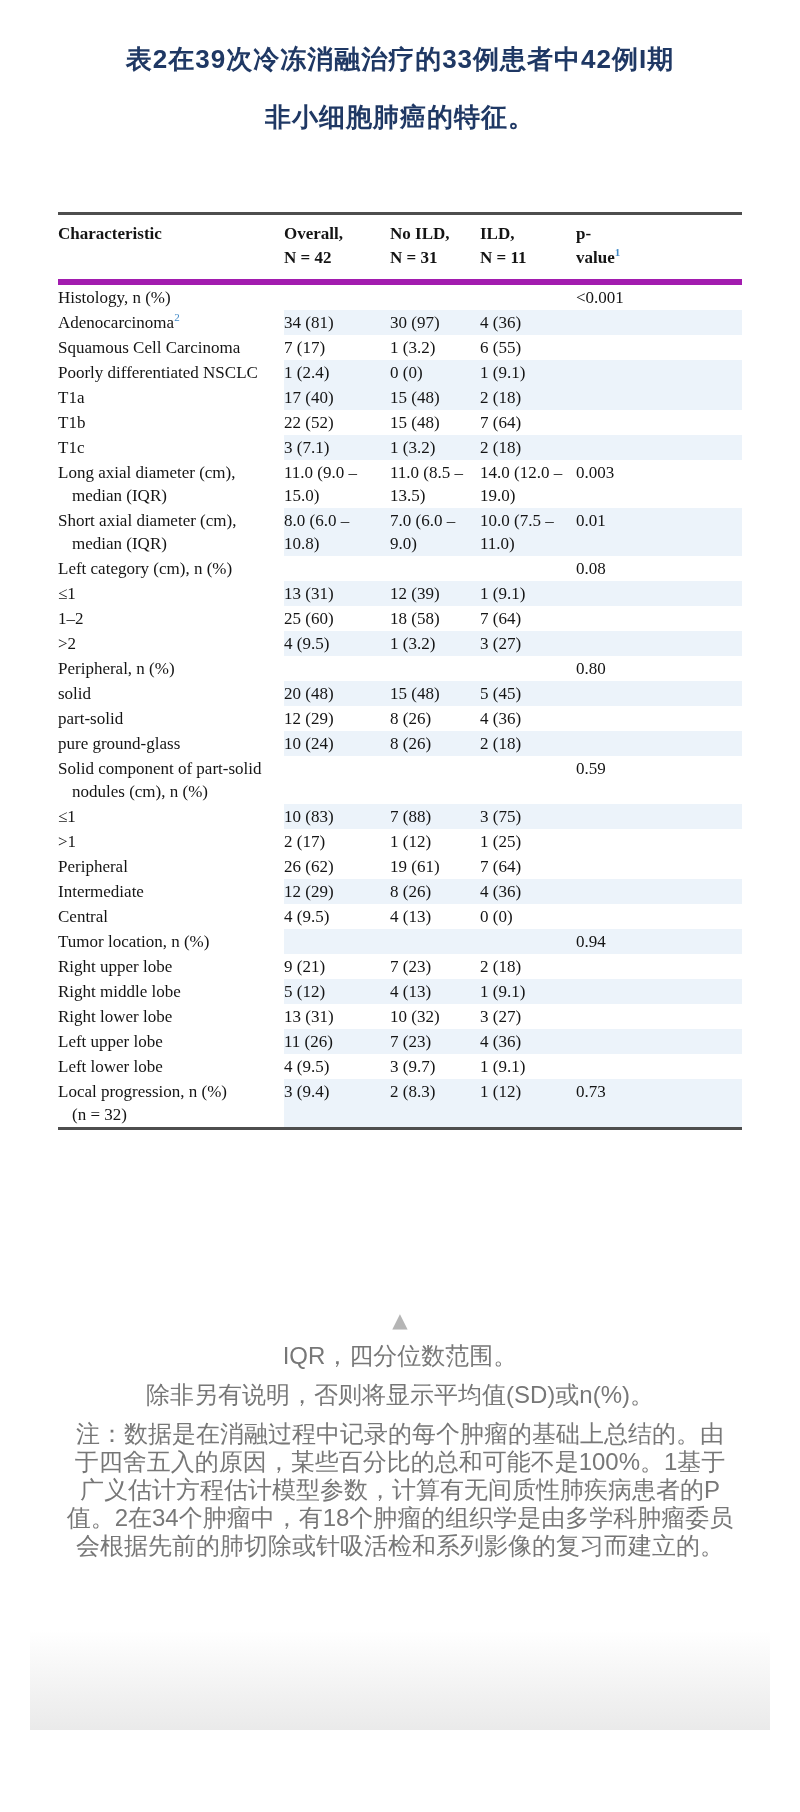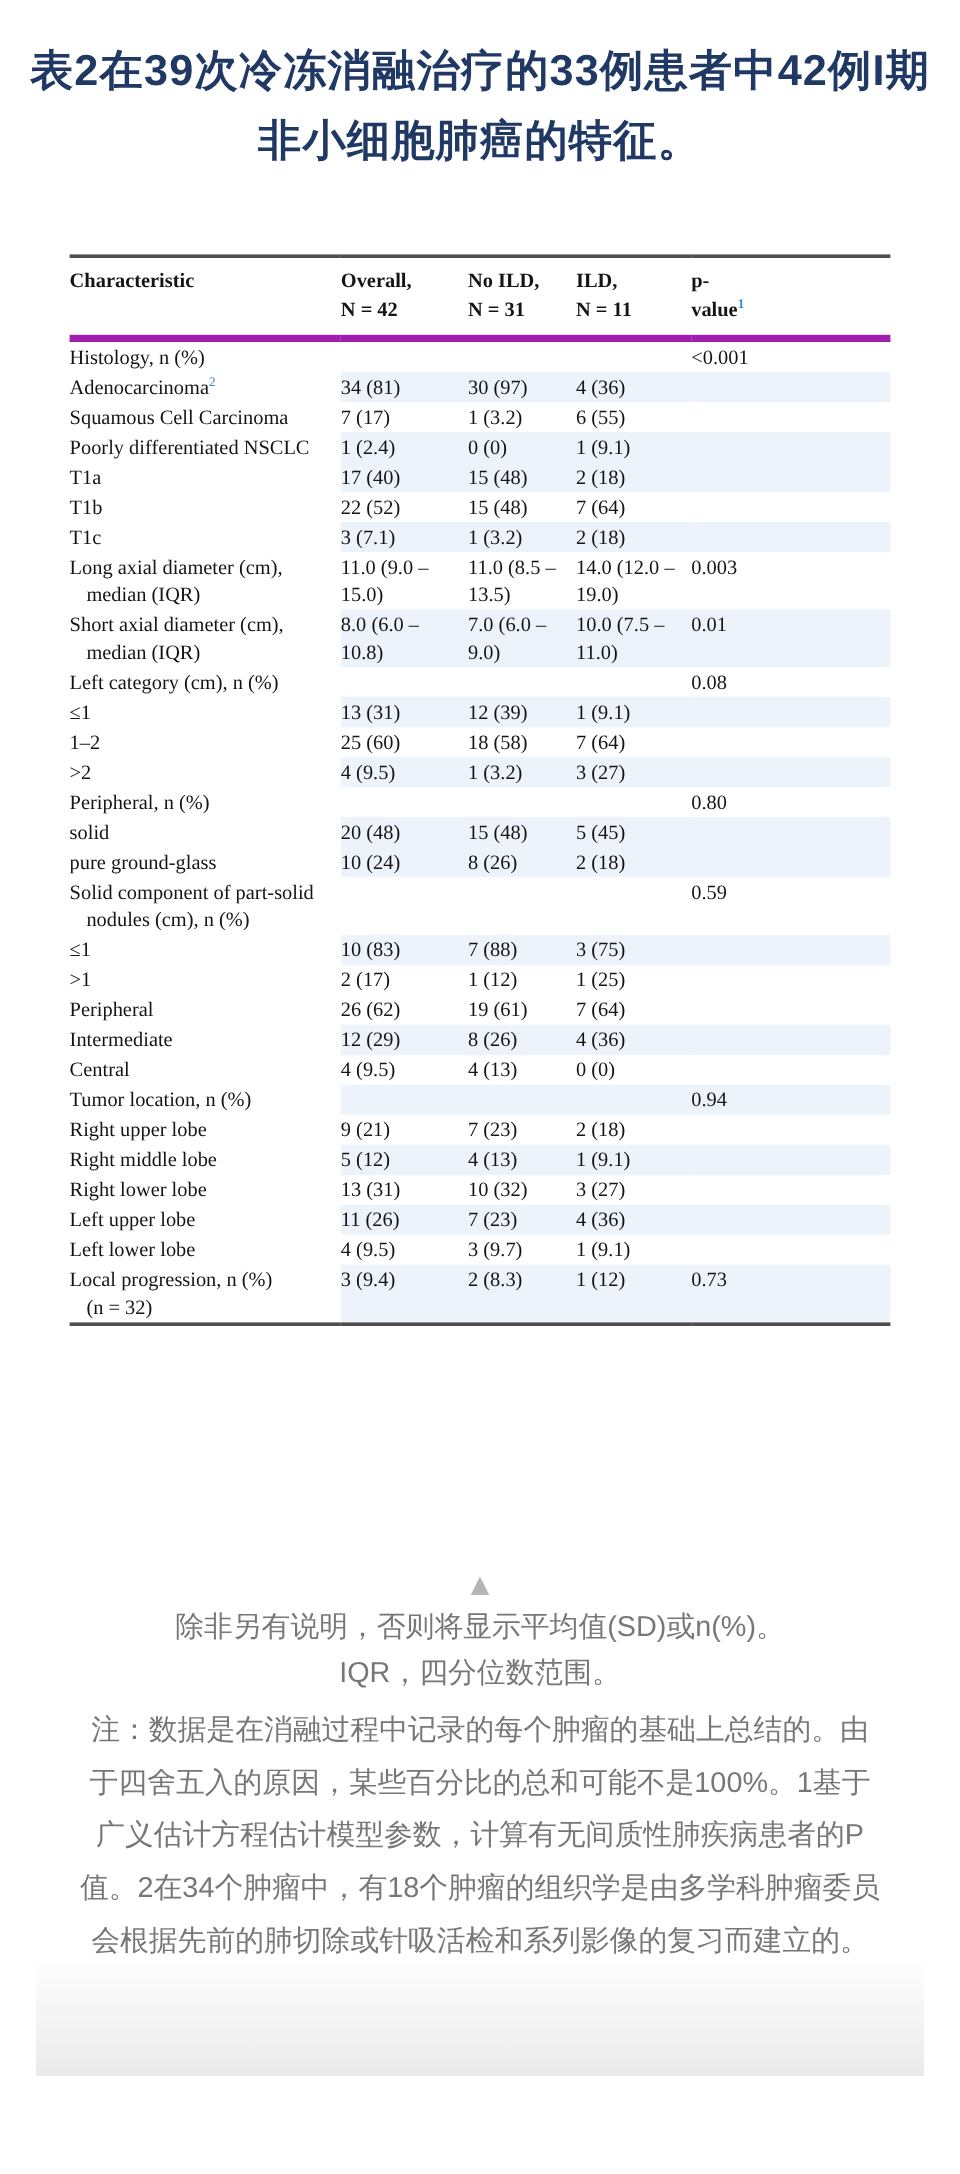--- a/index.html
+++ b/index.html
@@ -14,21 +14,21 @@
 
   
   .title-block {
     position: absolute;
     top: 30px;
     left: 0;
     width: 800px;
     text-align: center;
     color: #1f3864;
     font-weight: bold;
-    font-size: 36px;
+    font-size: 26px;
     letter-spacing: 1px;
     line-height: 58px;
   }
 
   
   .table-section {
     position: absolute;
     top: 212px;
     left: 58px;
     width: 684px;
@@ -89,21 +89,21 @@
     width: 800px;
     color: #777777;
     text-align: center;
     font-size: 24px;
   }
   .footnotes p { margin: 0; }
   .fn-line { line-height: 39px; }
   .note {
     width: 668px;
     margin: 6px auto 0 !important;
-    line-height: 44px;
+    line-height: 28px;
   }
 
   
   .fade {
     position: absolute;
     top: 1630px;
     left: 30px;
     width: 740px;
     height: 100px;
     background: linear-gradient(180deg, rgba(255,255,255,0) 0%, #eaeaea 100%);
@@ -248,20 +248,27 @@
             <td class="val"></td>
             <td class="pcol">0.80</td>
           </tr>
           <tr class="tint">
             <td class="char"><span>solid</span></td>
             <td class="val">20 (48)</td>
             <td class="val">15 (48)</td>
             <td class="val">5 (45)</td>
             <td class="pcol"></td>
           </tr>
+          <tr>
+            <td class="char"><span>part-solid</span></td>
+            <td class="val">12 (29)</td>
+            <td class="val">8 (26)</td>
+            <td class="val">4 (36)</td>
+            <td class="pcol"></td>
+          </tr>
           <tr class="tint">
             <td class="char"><span>pure ground-glass</span></td>
             <td class="val">10 (24)</td>
             <td class="val">8 (26)</td>
             <td class="val">2 (18)</td>
             <td class="pcol"></td>
           </tr>
           <tr>
             <td class="char"><span>Solid component of part-solid</span><div class="lbl2">nodules (cm), n (%)</div></td>
             <td class="val"></td>
@@ -355,20 +362,20 @@
           </tr>
         </tbody>
     </table>
   </div>
 
   <div class="collapse">
     <span class="tri">▲</span>
   </div>
 
   <div class="footnotes">
+    <p class="fn-line">IQR，四分位数范围。</p>
     <p class="fn-line">除非另有说明，否则将显示平均值(SD)或n(%)。</p>
-    <p class="fn-line">IQR，四分位数范围。</p>
     <p class="note">注：数据是在消融过程中记录的每个肿瘤的基础上总结的。由于四舍五入的原因，某些百分比的总和可能不是100%。1基于广义估计方程估计模型参数，计算有无间质性肺疾病患者的P值。2在34个肿瘤中，有18个肿瘤的组织学是由多学科肿瘤委员会根据先前的肺切除或针吸活检和系列影像的复习而建立的。</p>
   </div>
 
   <div class="fade"></div>
 
 </div>
 
 </body></html>

